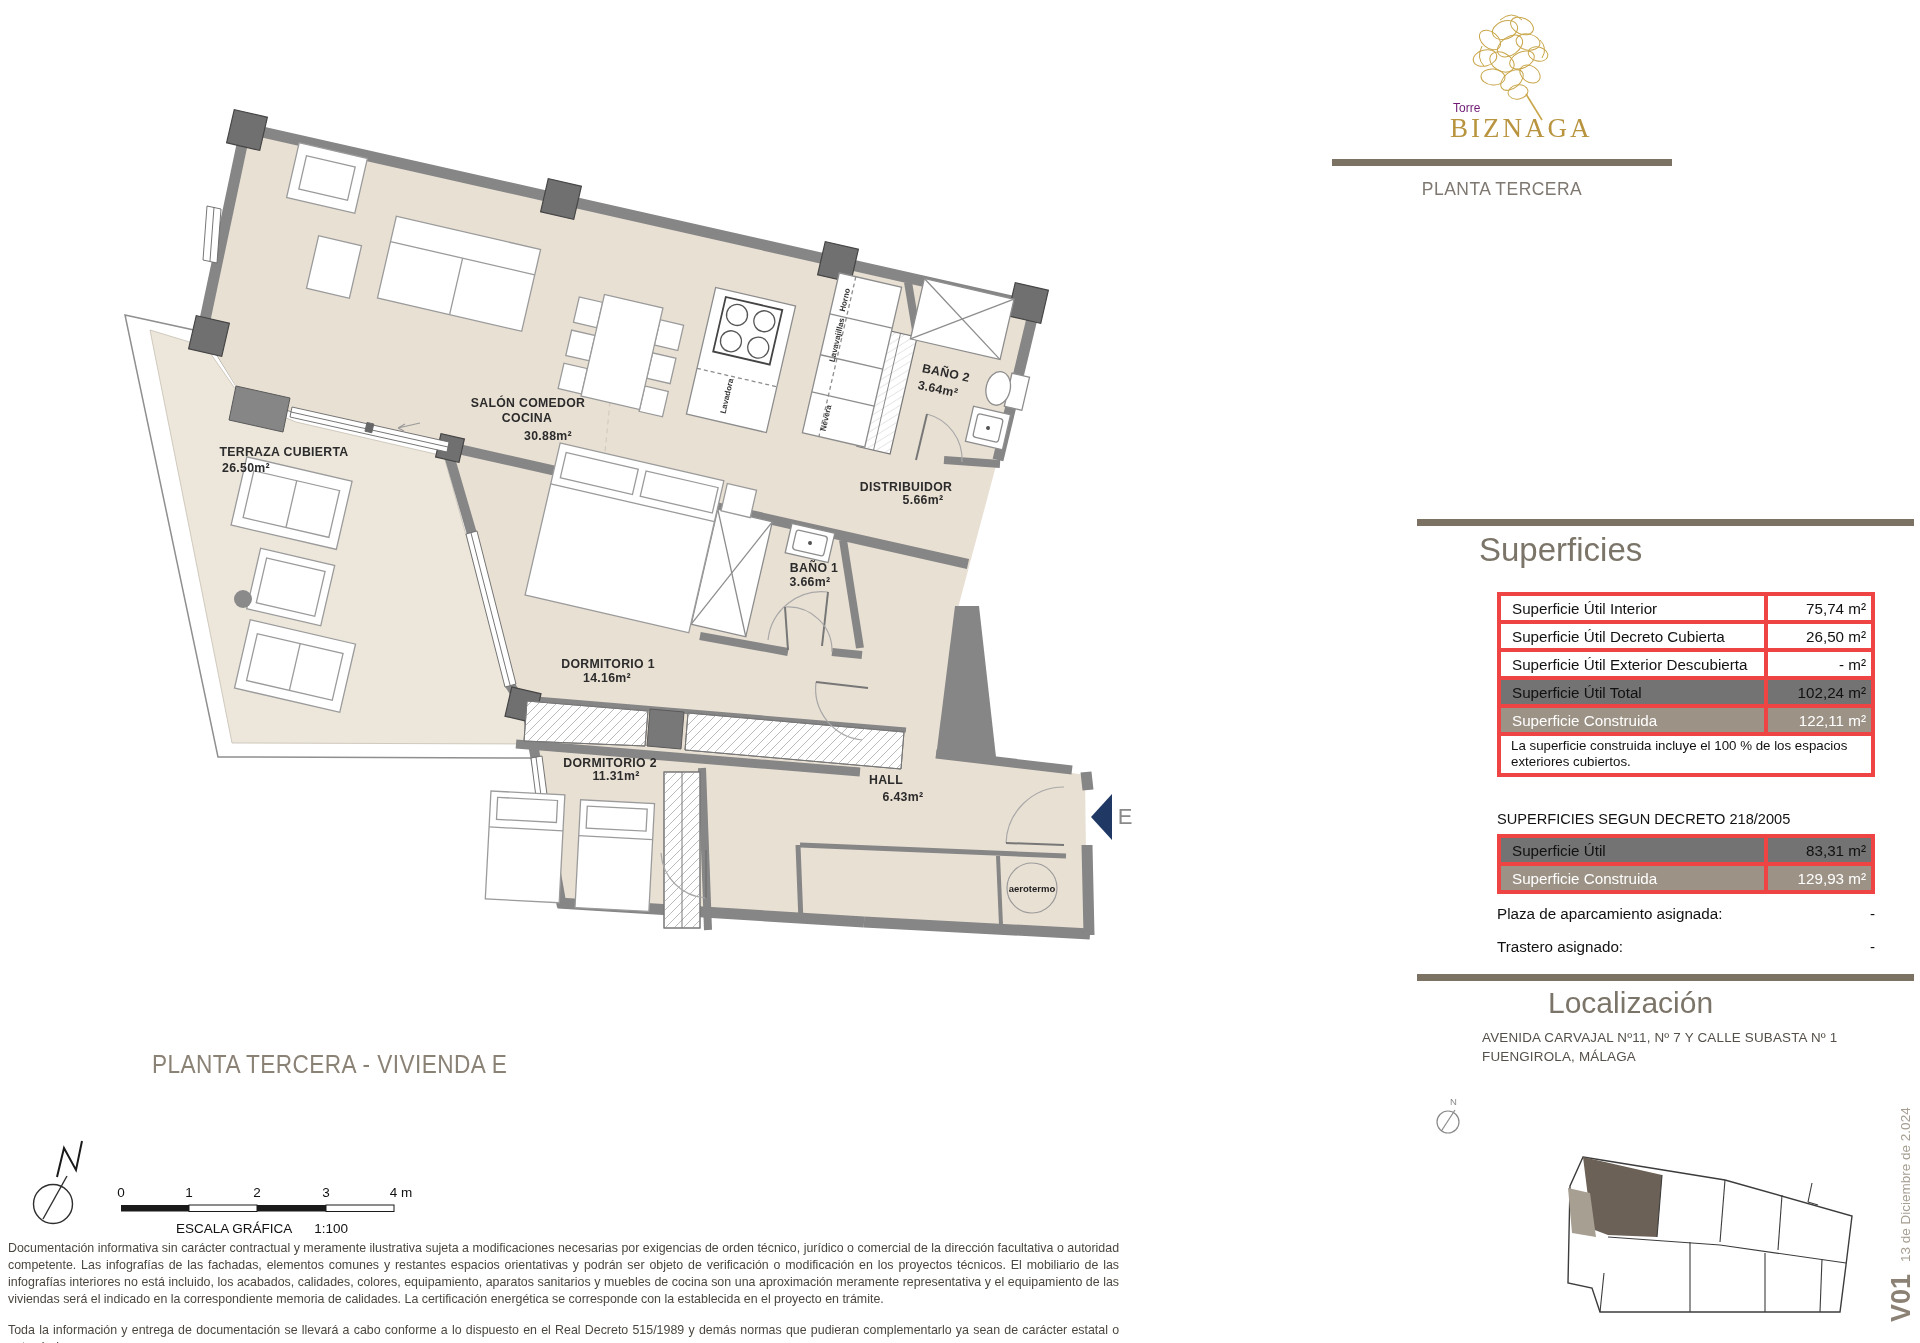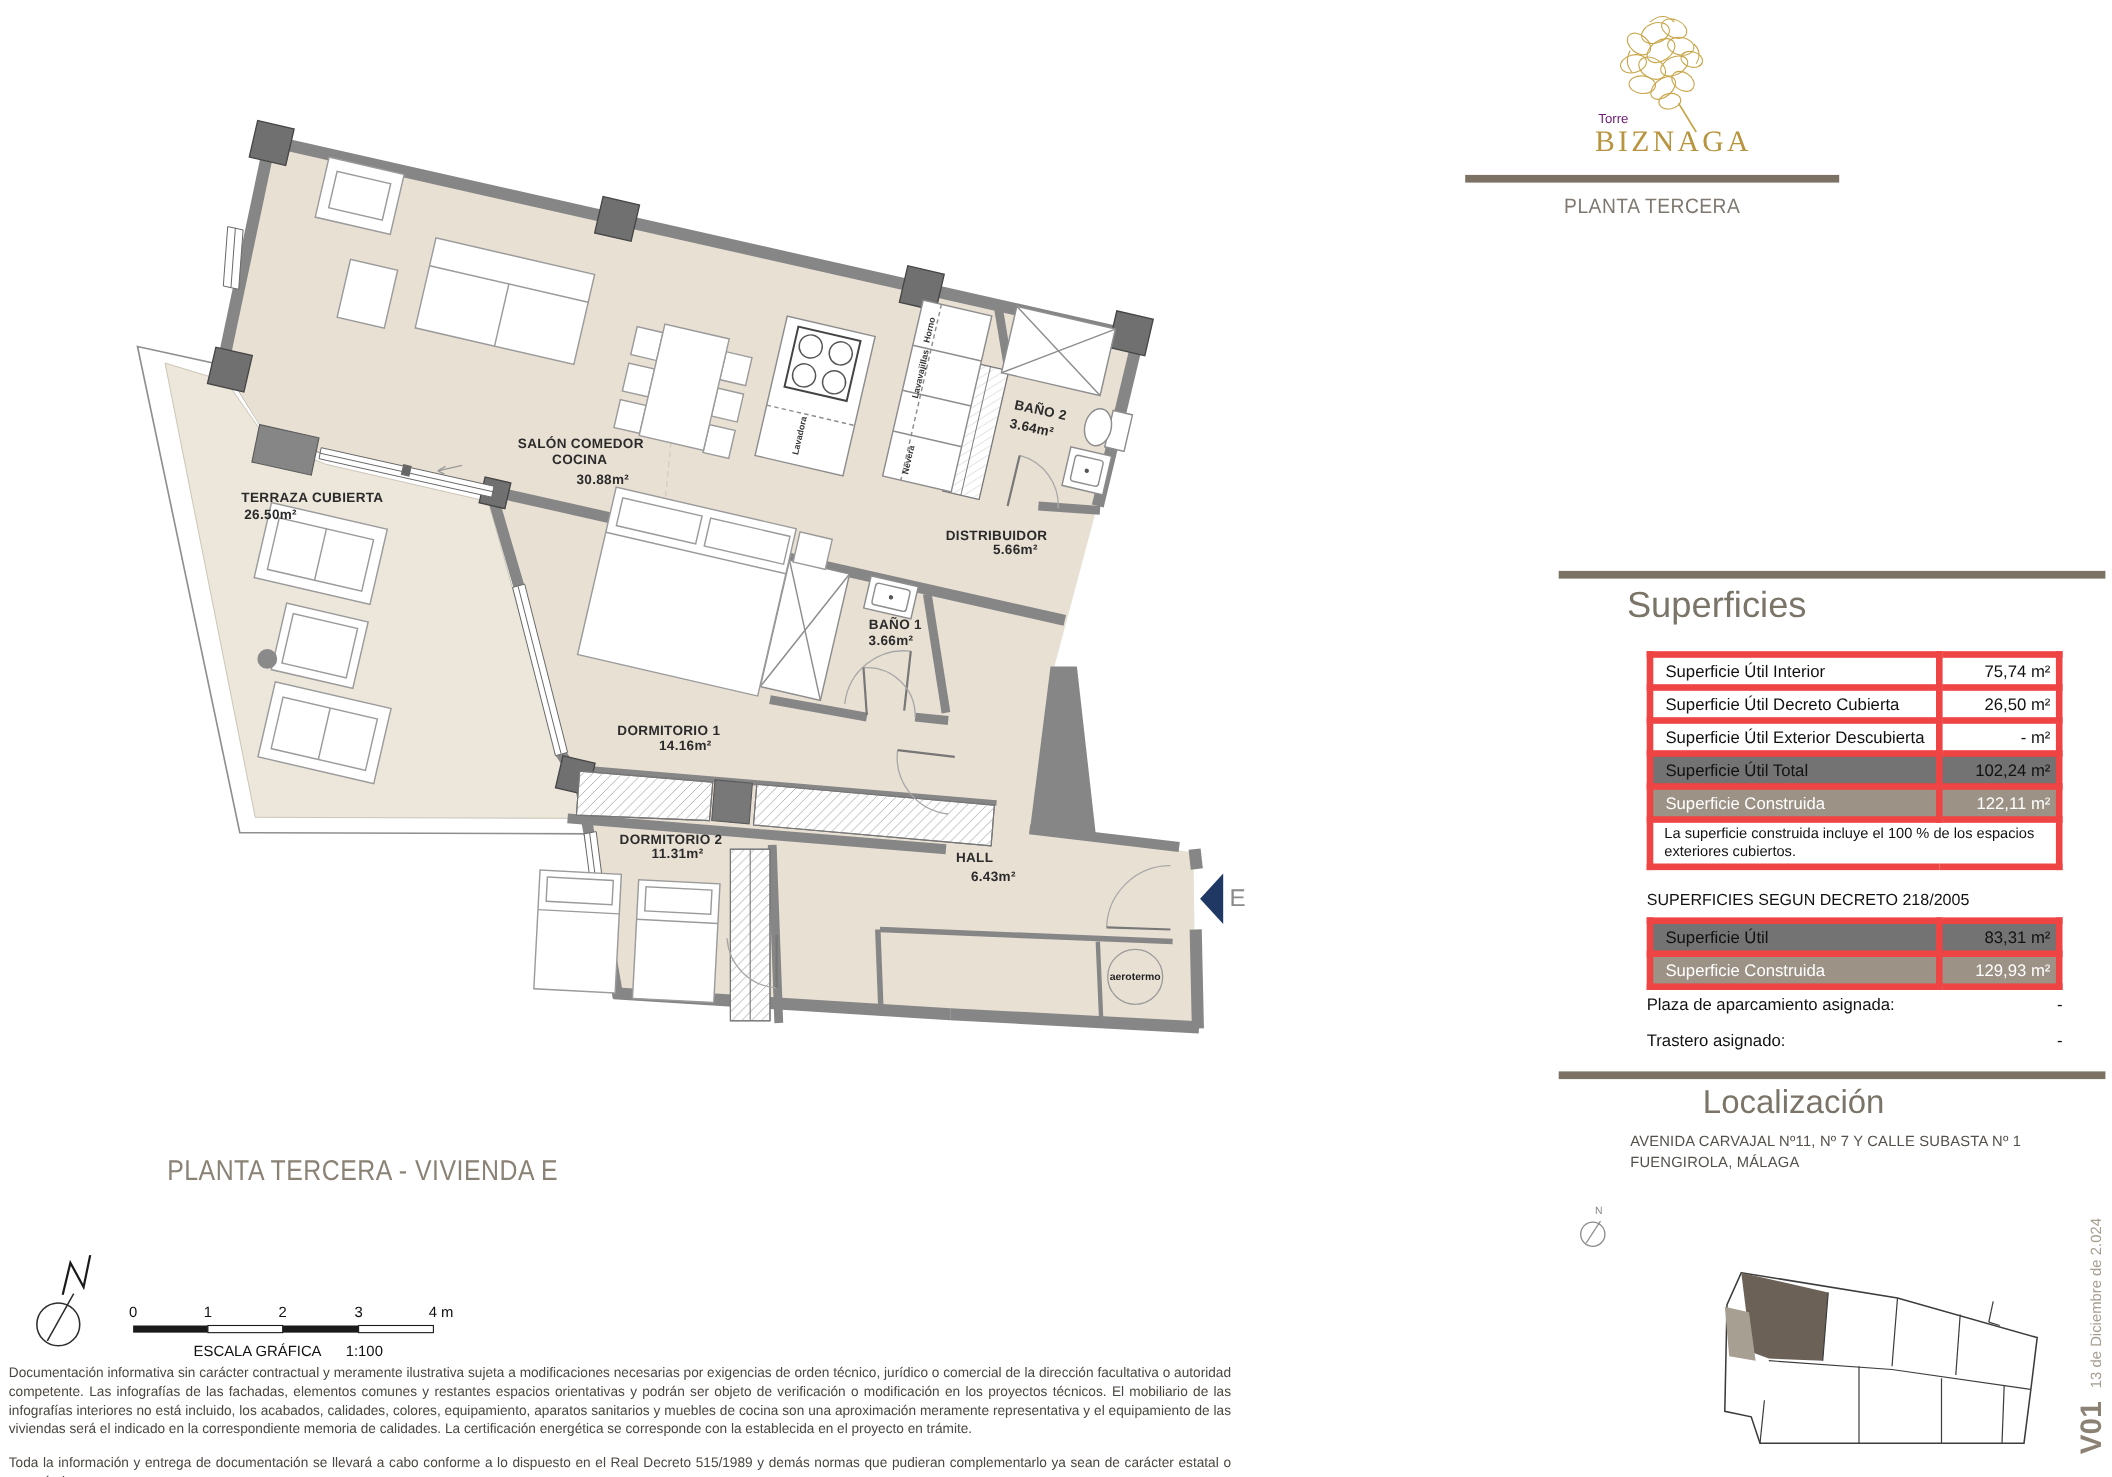--- a/index.html
+++ b/index.html
@@ -28,21 +28,21 @@
   .brand-name{position:absolute;left:1450px;top:113px;font-family:"Liberation Serif",serif;
               font-size:27px;color:#b8943f;letter-spacing:3px;}
   .floor-label{position:absolute;left:1382px;top:178px;width:240px;text-align:center;
                font-size:19px;color:#7e7870;letter-spacing:.5px;transform:scaleX(.92);
                transform-origin:center top;white-space:nowrap;}
   .sec-title{position:absolute;color:#7b7468;}
   .t-sup{left:1479px;top:531px;font-size:33px;}
   .t-loc{left:1517px;top:986px;font-size:30px;margin-left:31px;}
   table.sup{position:absolute;left:1497px;border-collapse:collapse;width:378px;
             font-size:15.2px;color:#111;table-layout:fixed;}
-  table.sup td{border:6px solid #ef4444;height:24px;padding:0 5px 0 11px;}
+  table.sup td{border:4px solid #ef4444;height:24px;padding:0 5px 0 11px;}
   table.sup td.v{text-align:right;padding:0 5px;width:93px;}
   table.sup tr.light td{background:#737373;}
   table.sup tr.dark td{background:#9c9285;color:#fff;}
   table.sup td.note{font-size:13.3px;line-height:1.22;padding:2px 6px 3px 10px;height:auto;}
   .decreto-title{position:absolute;left:1497px;top:811px;font-size:14.6px;color:#111;}
   .assign{position:absolute;left:1497px;width:378px;font-size:15.2px;color:#111;}
   .assign .val{float:right;}
   .addr{position:absolute;left:1482px;font-size:13.4px;color:#55504a;letter-spacing:.2px;}
   .nletter{position:absolute;left:1450px;top:1096px;font-size:9.5px;color:#8a8a8a;}
   .version{position:absolute;left:1886px;top:1322px;transform:rotate(-90deg);
@@ -258,21 +258,21 @@
 <div class="rl" style="left:528px;top:403px;">SALÓN COMEDOR</div>
 <div class="rl" style="left:527px;top:418px;">COCINA</div>
 <div class="rl" style="left:548px;top:436px;">30.88m²</div>
 <div class="rl rot" style="left:946px;top:373px;">BAÑO 2</div>
 <div class="rl rot" style="left:938px;top:389px;">3.64m²</div>
 <div class="rl" style="left:906px;top:487px;">DISTRIBUIDOR</div>
 <div class="rl" style="left:923px;top:500px;">5.66m²</div>
 <div class="rl" style="left:804px;top:568px;padding-left:20px;">BAÑO 1</div>
 <div class="rl" style="left:810px;top:582px;">3.66m²</div>
 <div class="rl" style="left:608px;top:664px;">DORMITORIO 1</div>
-<div class="rl" style="left:607px;top:678px;margin-left:16px;">14.16m²</div>
+<div class="rl" style="left:607px;top:678px;">14.16m²</div>
 <div class="rl" style="left:610px;top:763px;">DORMITORIO 2</div>
 <div class="rl" style="left:616px;top:776px;">11.31m²</div>
 <div class="rl" style="left:886px;top:780px;">HALL</div>
 <div class="rl" style="left:903px;top:797px;">6.43m²</div>
 <div class="aer" style="left:1032px;top:888px;">aerotermo</div>
 <div class="appl" style="left:845px;top:300px;">Horno</div>
 <div class="appl" style="left:837px;top:340px;">Lavavajillas</div>
 <div class="appl" style="left:826px;top:418px;">Nevera</div>
 <div class="appl" style="left:727px;top:396px;">Lavadora</div>
 <div class="emark" style="left:1125px;top:817px;">E</div>

